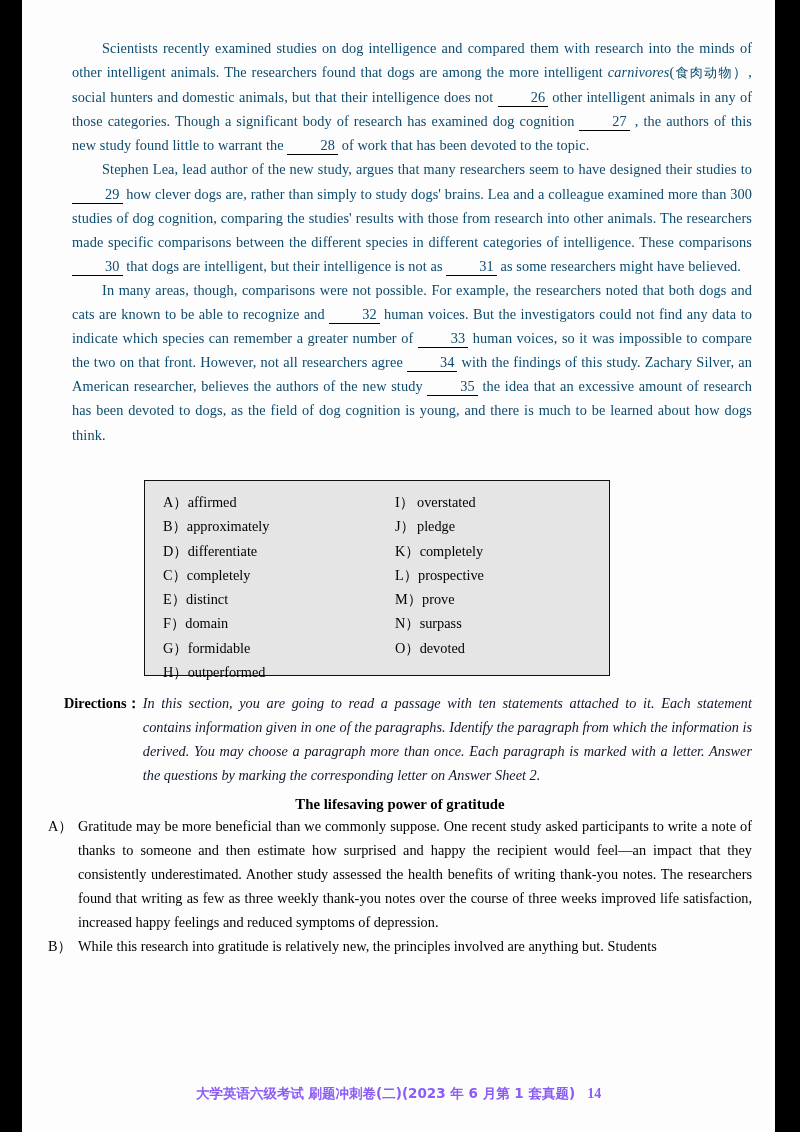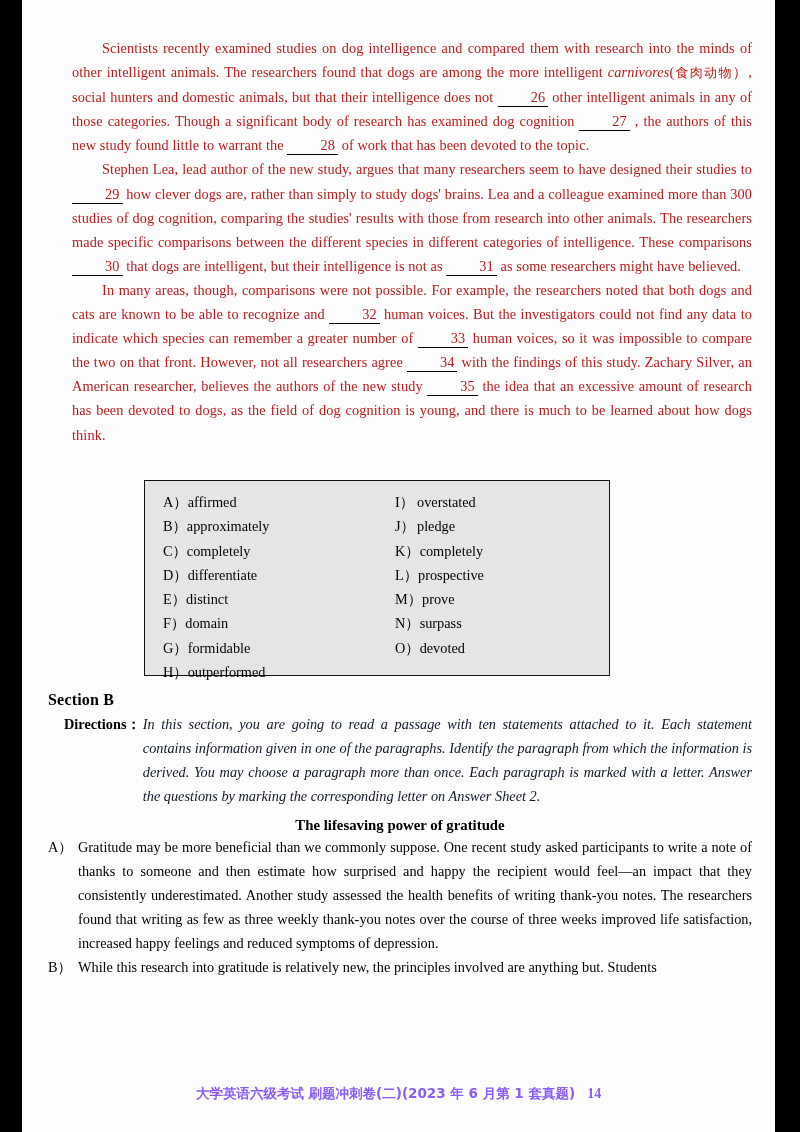--- a/index.html
+++ b/index.html
@@ -39,21 +39,21 @@
     position: absolute;
     left: 50px;
     top: 36px;
     width: 680px;
   }
 
   
   .para {
     font-size: 14.3px;
     line-height: 24.1px;
-    color: #b91c1c;
+    color: #0c4a6e;
     text-align: justify;
     text-justify: inter-word;
     margin: 0;
     letter-spacing: 0.1px;
   }
   .para.indent {
     text-indent: 2.1em;
   }
   .blank {
     display: inline-block;
@@ -198,41 +198,40 @@
       <p class="para indent" id="p1"><span>Scientists recently examined studies on dog intelligence and compared them with research into the minds of other intelligent animals. The researchers found that dogs are among the more intelligent </span><span class="ital">carnivores</span><span>(</span><span class="zh">食肉动物</span><span>）, social hunters and domestic animals, but that their intelligence does not </span><span class="blank">26</span><span> other intelligent animals in any of those categories. Though a significant body of research has examined dog cognition </span><span class="blank">27</span><span> , the authors of this new study found little to warrant the </span><span class="blank">28</span><span> of work that has been devoted to the topic.</span></p>
       <p class="para indent" id="p2"><span>Stephen Lea, lead author of the new study, argues that many researchers seem to have designed their studies to </span><span class="blank">29</span><span> how clever dogs are, rather than simply to study dogs' brains. Lea and a colleague examined more than 300 studies of dog cognition, comparing the studies' results with those from research into other animals. The researchers made specific comparisons between the different species in different categories of intelligence. These comparisons </span><span class="blank">30</span><span> that dogs are intelligent, but their intelligence is not as </span><span class="blank">31</span><span> as some researchers might have believed.</span></p>
       <p class="para indent" id="p3"><span>In many areas, though, comparisons were not possible. For example, the researchers noted that both dogs and cats are known to be able to recognize and </span><span class="blank">32</span><span> human voices. But the investigators could not find any data to indicate which species can remember a greater number of </span><span class="blank">33</span><span> human voices, so it was impossible to compare the two on that front. However, not all researchers agree </span><span class="blank">34</span><span> with the findings of this study. Zachary Silver, an American researcher, believes the authors of the new study </span><span class="blank">35</span><span> the idea that an excessive amount of research has been devoted to dogs, as the field of dog cognition is young, and there is much to be learned about how dogs think.</span></p>
     </div>
 
     <div class="options-box">
       <div class="options-cols">
         <div class="opt-col left" id="opt-left">
             <div class="opt-item"><span class="opt-letter">A）</span><span>affirmed</span></div>
             <div class="opt-item"><span class="opt-letter">B）</span><span>approximately</span></div>
+            <div class="opt-item"><span class="opt-letter">D）</span><span>differentiate</span></div>
             <div class="opt-item"><span class="opt-letter">C）</span><span>completely</span></div>
-            <div class="opt-item"><span class="opt-letter">D）</span><span>differentiate</span></div>
             <div class="opt-item"><span class="opt-letter">E）</span><span>distinct</span></div>
             <div class="opt-item"><span class="opt-letter">F）</span><span>domain</span></div>
             <div class="opt-item"><span class="opt-letter">G）</span><span>formidable</span></div>
             <div class="opt-item"><span class="opt-letter">H）</span><span>outperformed</span></div>
           </div>
         <div class="opt-col right" id="opt-right">
             <div class="opt-item"><span class="opt-letter">I）</span><span>overstated</span></div>
             <div class="opt-item"><span class="opt-letter">J）</span><span>pledge</span></div>
             <div class="opt-item"><span class="opt-letter">K）</span><span>completely</span></div>
             <div class="opt-item"><span class="opt-letter">L）</span><span>prospective</span></div>
             <div class="opt-item"><span class="opt-letter">M）</span><span>prove</span></div>
             <div class="opt-item"><span class="opt-letter">N）</span><span>surpass</span></div>
             <div class="opt-item"><span class="opt-letter">O）</span><span>devoted</span></div>
           </div>
       </div>
     </div>
 
     <div class="section-b">
-      <div class="section-heading">Section B</div>
       <div class="directions-row">
         <span class="directions-label">Directions：</span>
         <span class="directions-text">In this section, you are going to read a passage with ten statements attached to it. Each statement contains information given in one of the paragraphs. Identify the paragraph from which the information is derived. You may choose a paragraph more than once. Each paragraph is marked with a letter. Answer the questions by marking the corresponding letter on Answer Sheet 2.</span>
       </div>
       <div class="passage-title">The lifesaving power of gratitude</div>
       <div id="passage-paras">
           <p class="lettered"><span class="lp">A）</span><span>Gratitude may be more beneficial than we commonly suppose. One recent study asked participants to write a note of thanks to someone and then estimate how surprised and happy the recipient would feel—an impact that they consistently underestimated. Another study assessed the health benefits of writing thank-you notes. The researchers found that writing as few as three weekly thank-you notes over the course of three weeks improved life satisfaction, increased happy feelings and reduced symptoms of depression.</span></p>
           <p class="lettered"><span class="lp">B）</span><span>While this research into gratitude is relatively new, the principles involved are anything but. Students</span></p>
         </div>
     </div>

